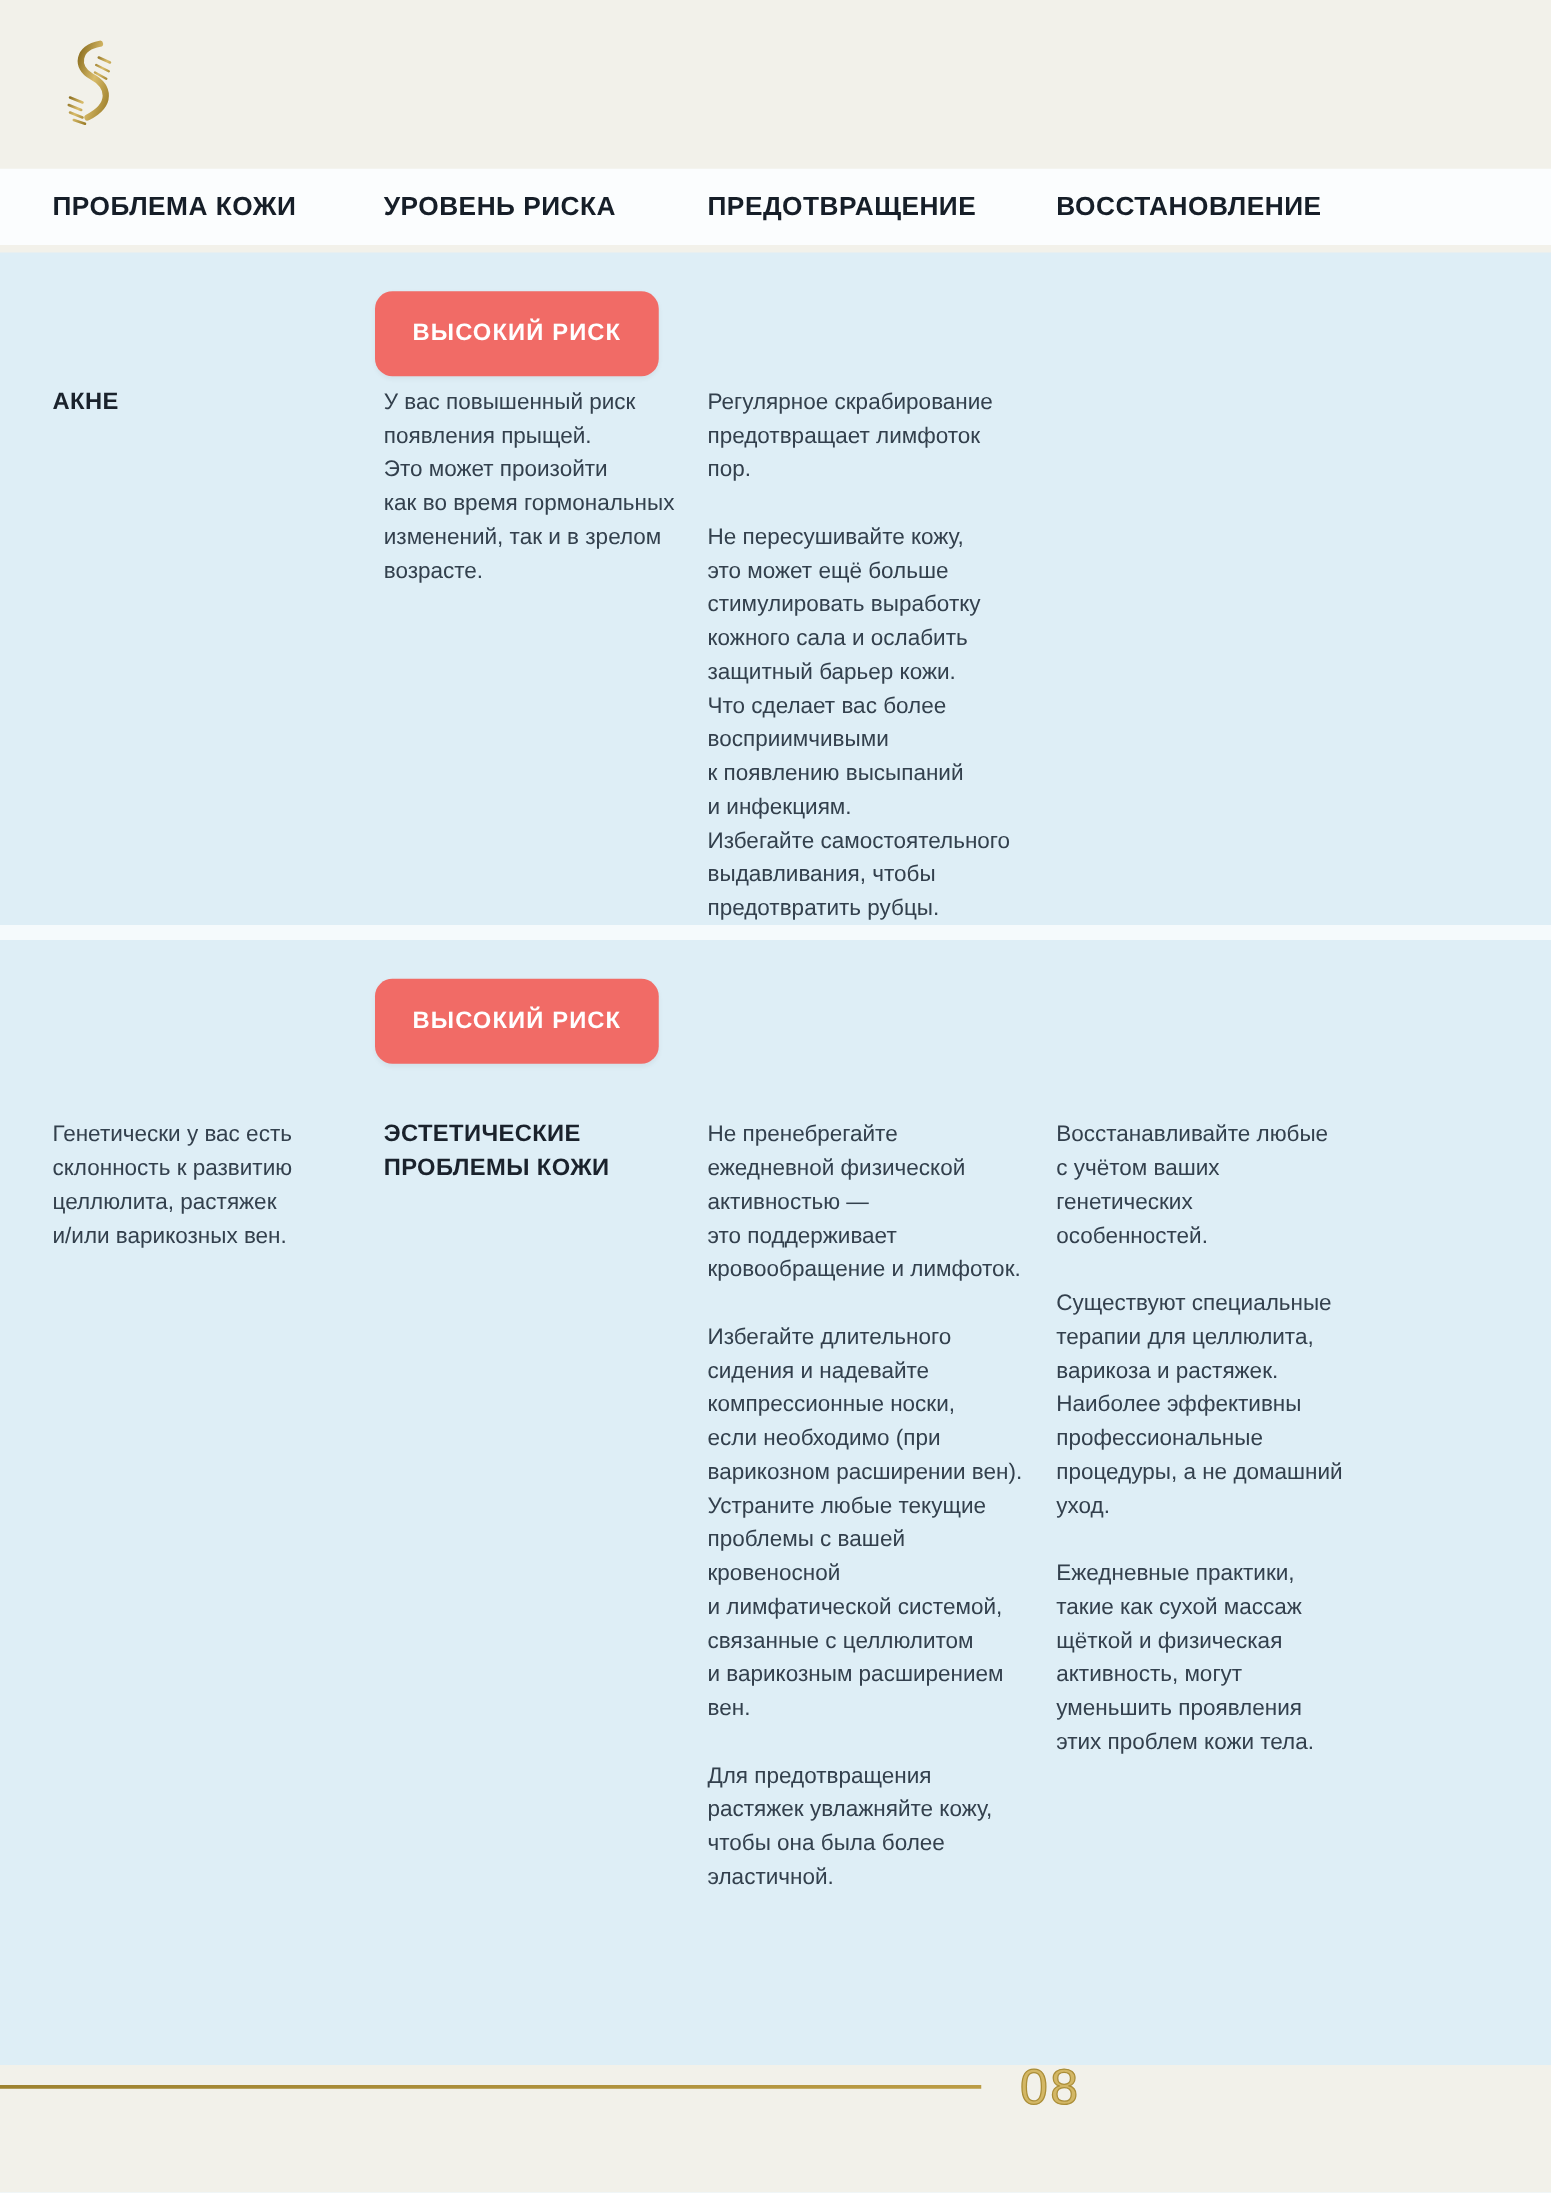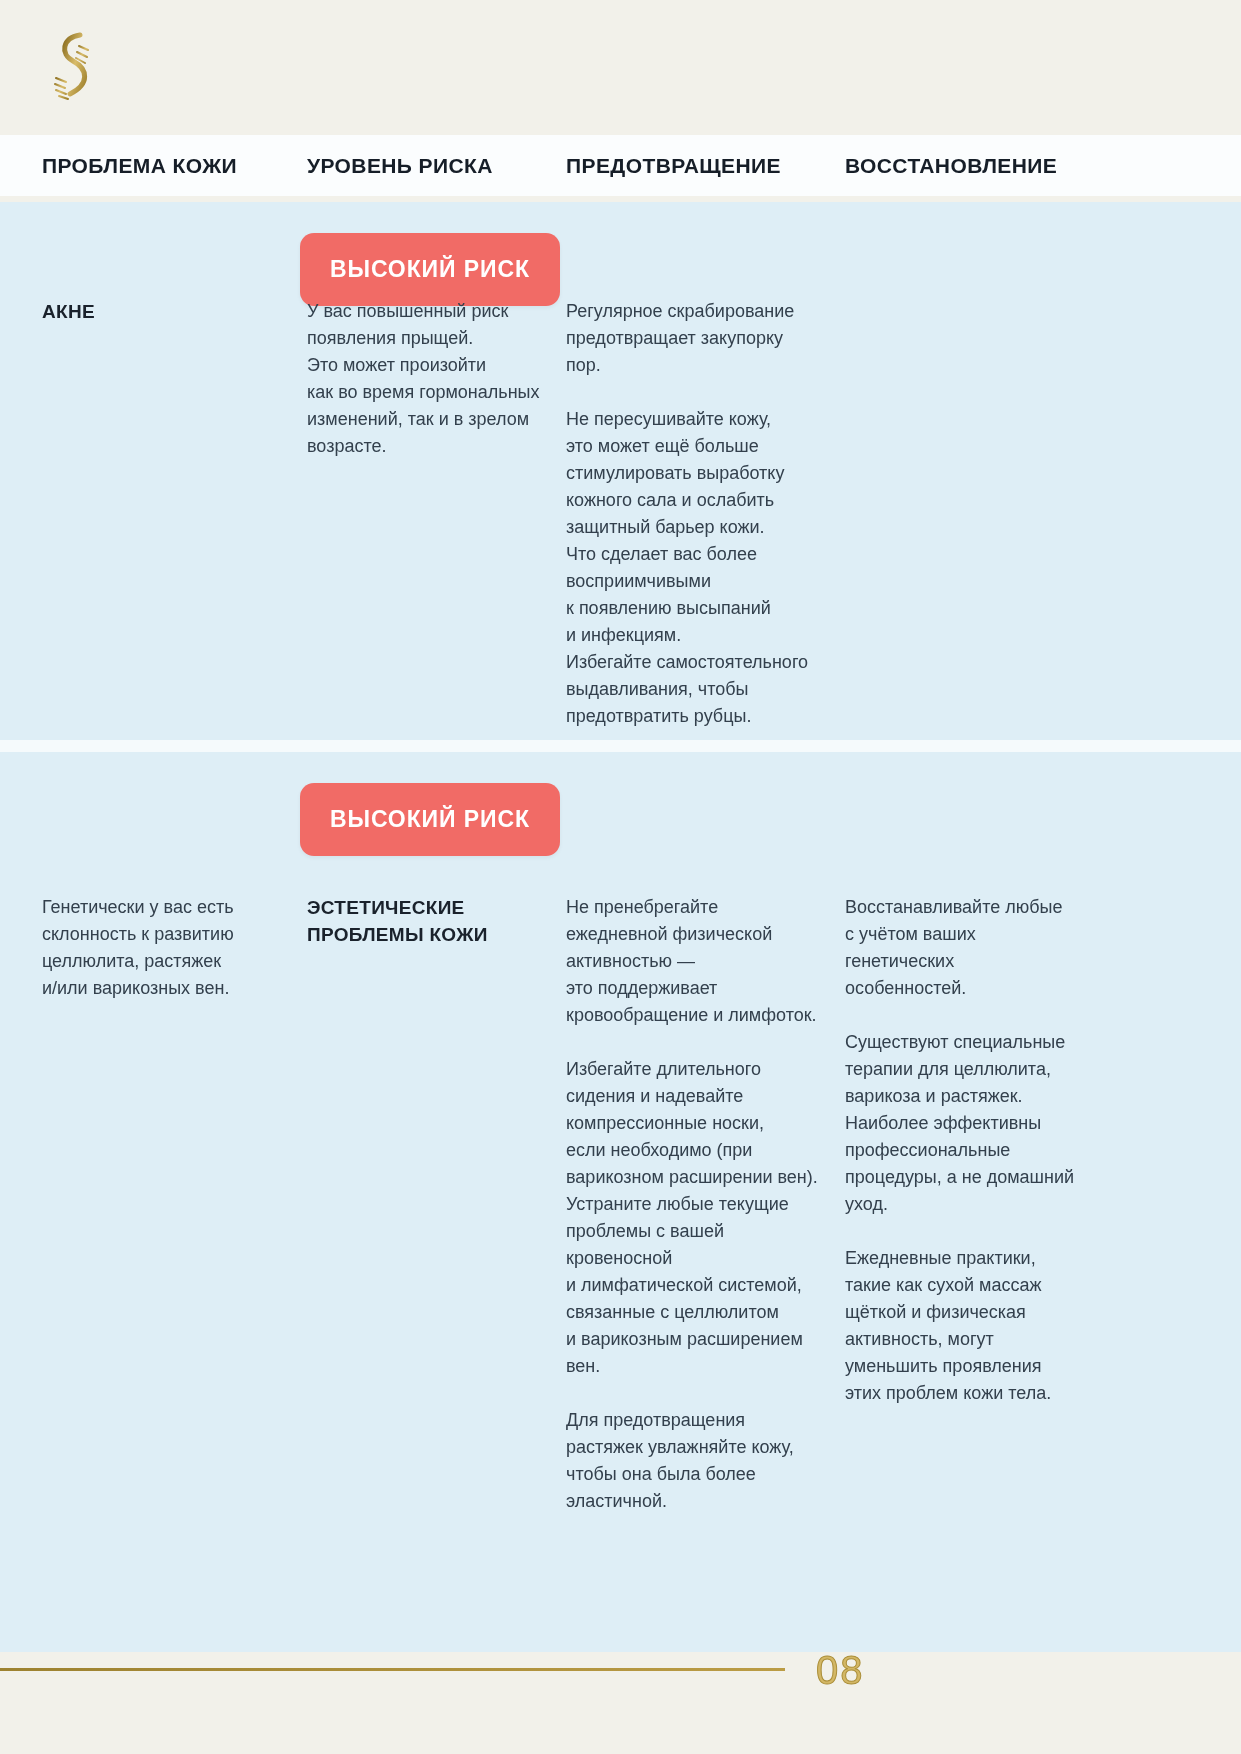--- a/index.html
+++ b/index.html
@@ -15,26 +15,26 @@
     padding-left:42px;box-sizing:border-box;}
   .col-header{font-size:21px;font-weight:bold;color:#161e28;letter-spacing:.4px;}
 
   
   .section{position:absolute;left:0;right:0;background:#deeef6;}
   .section-1{top:202px;height:538px;}
   .section-gap{position:absolute;top:740px;left:0;right:0;height:12px;background:#f5fafc;}
   .section-2{top:752px;height:900px;}
 
   .risk-badge{position:absolute;left:300px;top:31px;background:#f16b66;color:#ffffff;
-    font-weight:bold;font-size:23px;letter-spacing:.9px;padding:23px 30px;border-radius:14px;
+    font-weight:bold;font-size:19px;letter-spacing:.9px;padding:23px 30px;border-radius:14px;
     box-shadow:0 2px 4px rgba(0,0,0,0.05);}
 
   .row-content{position:absolute;left:0;right:0;display:grid;
     grid-template-columns:265px 259px 279px 250px;padding-left:42px;box-sizing:border-box;}
-  .section-1 .row-content{top:96px;}
+  .section-1 .row-content{top:106px;}
   .section-2 .row-content{top:142px;}
 
   .problem-title{font-size:19px;font-weight:bold;color:#1a222c;line-height:27px;
     letter-spacing:.3px;white-space:pre-line;}
   .body-text,.cell p{font-size:18px;line-height:27px;color:#33404d;white-space:pre-line;margin:0;}
   .cell p{margin:0 0 27px 0;}
   .cell{padding-right:14px;}
 
   
   .footer-line{position:absolute;top:1668px;left:0;width:785px;height:3px;
@@ -76,21 +76,21 @@
       <div class="cell">
         <div class="body-text">У вас повышенный риск
 появления прыщей.
 Это может произойти
 как во время гормональных
 изменений, так и в зрелом
 возрасте.</div>
       </div>
       <div class="cell">
           <p>Регулярное скрабирование
-предотвращает закупорку
+предотвращает лимфоток
 пор.</p>
           <p>Не пересушивайте кожу,
 это может ещё больше
 стимулировать выработку
 кожного сала и ослабить
 защитный барьер кожи.
 Что сделает вас более
 восприимчивыми
 к появлению высыпаний
 и инфекциям.

